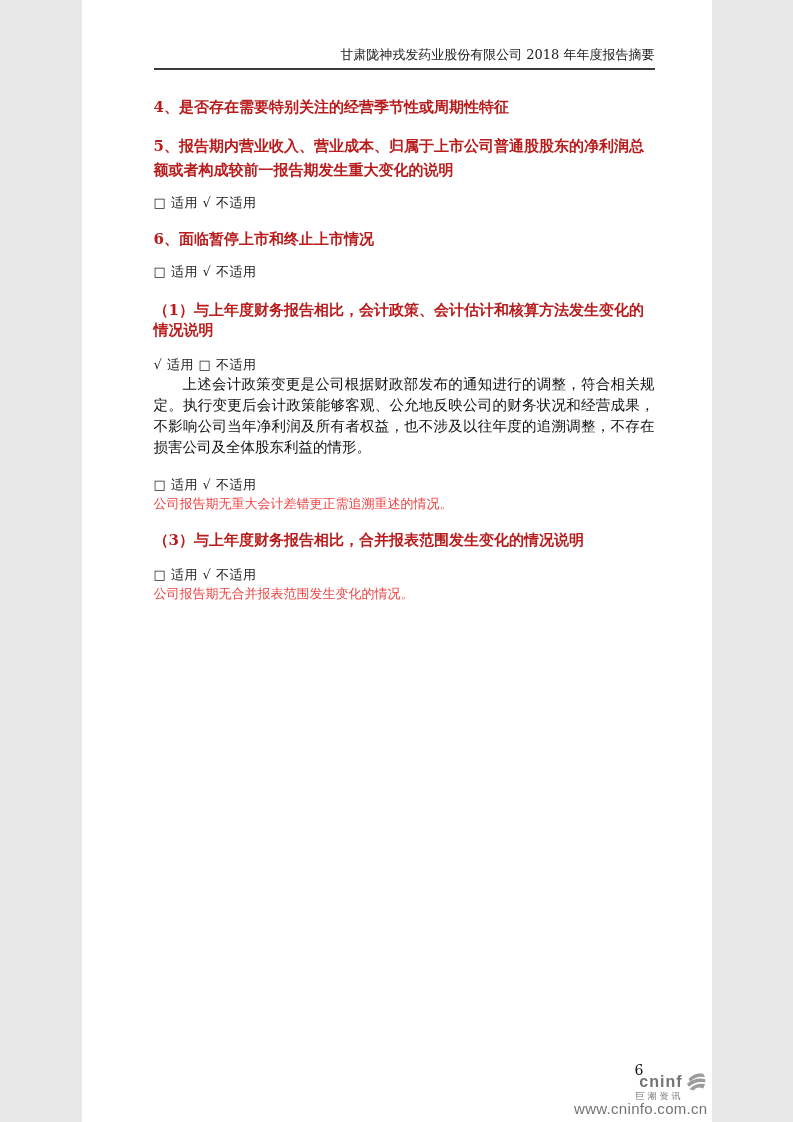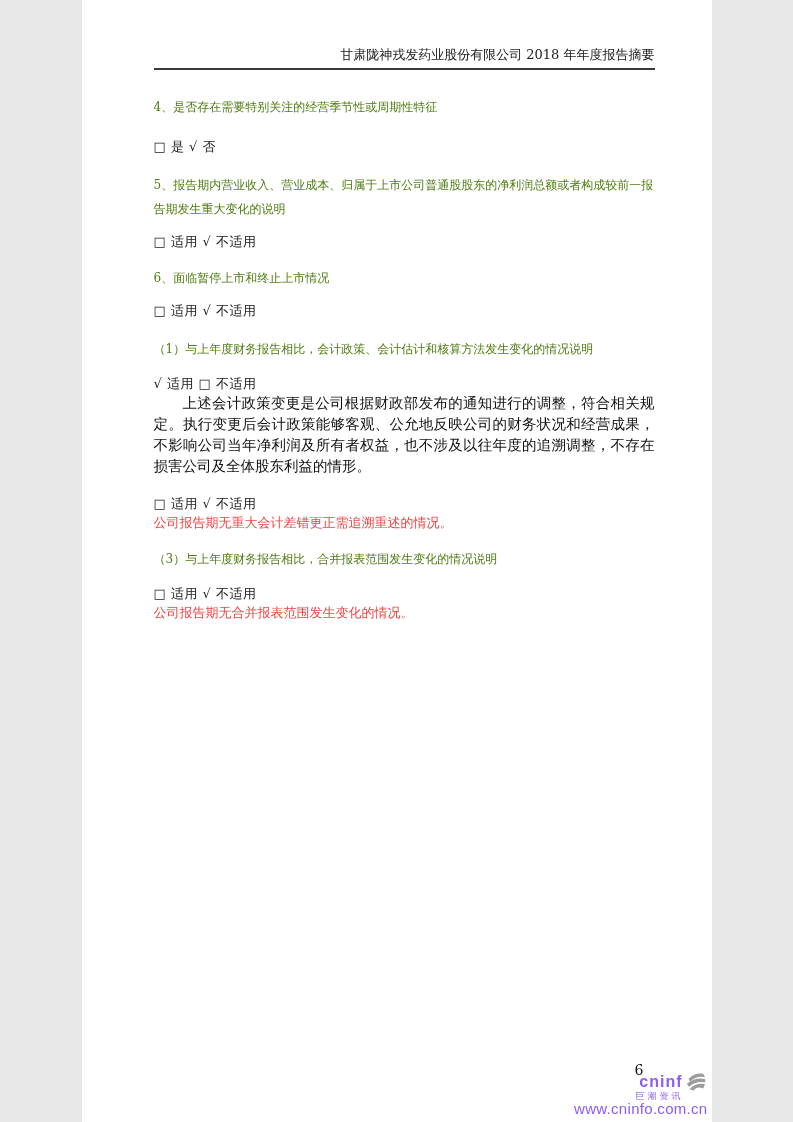--- a/index.html
+++ b/index.html
@@ -23,24 +23,24 @@
     line-height: 16px;
     color: #1a1a1a;
   }
   .header-rule {
     border: none;
     border-top: 2px solid #3a3a3a;
     margin-top: 5px;
     height: 0;
   }
   h2.sec {
-    font-size: 12px;
+    font-size: 15px;
     line-height: 20px;
-    font-weight: normal;
-    color: #4d7c0f;
+    font-weight: bold;
+    color: #b91c1c;
     margin-top: 27px;
   }
   h2.sec.two-line { line-height: 24px; margin-top: 17px; }
   .chk {
     font-size: 13px;
     line-height: 18px;
     color: #222;
     margin-top: 21px;
     letter-spacing: 0.5px;
   }
@@ -66,21 +66,21 @@
     font-size: 14px;
     color: #111;
   }
   .cninf-logo {
     position: absolute;
     right: 4px;
     bottom: 7px;
     display: flex;
     flex-direction: column;
     align-items: flex-end;
-    color: #8b5cf6;
+    color: #737373;
     font-family: "Liberation Sans", sans-serif;
   }
   .cninf-top {
     display: flex;
     align-items: center;
     gap: 2px;
     margin-right: 2px;
   }
   .cninf-word {
     font-size: 16px;
@@ -103,21 +103,20 @@
 </head>
 <body>
 
 <div class="page">
   <div class="content">
 
     <div class="doc-header">甘肃陇神戎发药业股份有限公司 2018 年年度报告摘要</div>
     <hr class="header-rule">
 
     <h2 class="sec">4、是否存在需要特别关注的经营季节性或周期性特征</h2>
-    <div class="chk">□ 是 √ 否</div>
 
     <h2 class="sec two-line">5、报告期内营业收入、营业成本、归属于上市公司普通股股东的净利润总额或者构成较前一报告期发生重大变化的说明</h2>
     <div class="chk tight">□ 适用 √ 不适用</div>
 
     <h2 class="sec" style="margin-top:17px">6、面临暂停上市和终止上市情况</h2>
     <div class="chk" style="margin-top:14px">□ 适用 √ 不适用</div>
 
 
     <h2 class="sec" style="margin-top:19px">（1）与上年度财务报告相比，会计政策、会计估计和核算方法发生变化的情况说明</h2>
     <div class="chk" style="margin-top:16px">√ 适用 □ 不适用</div>

